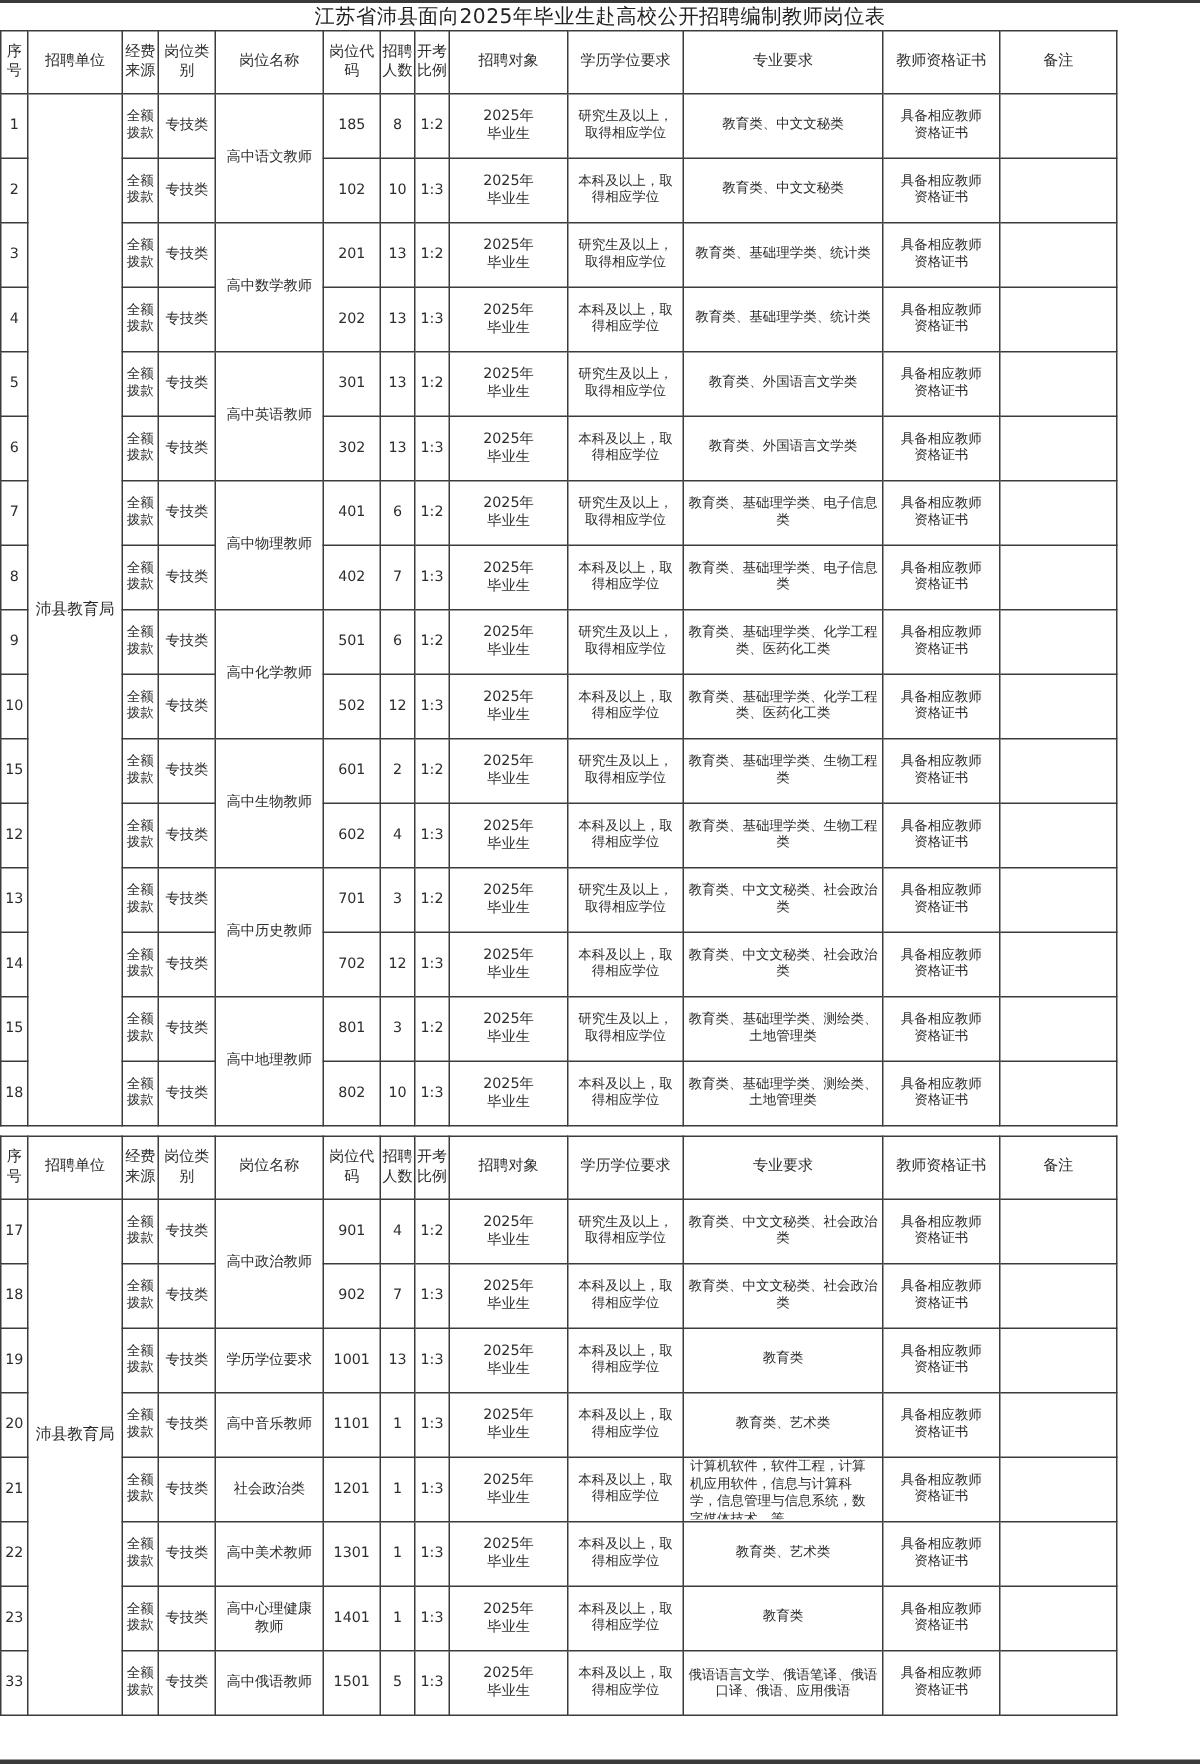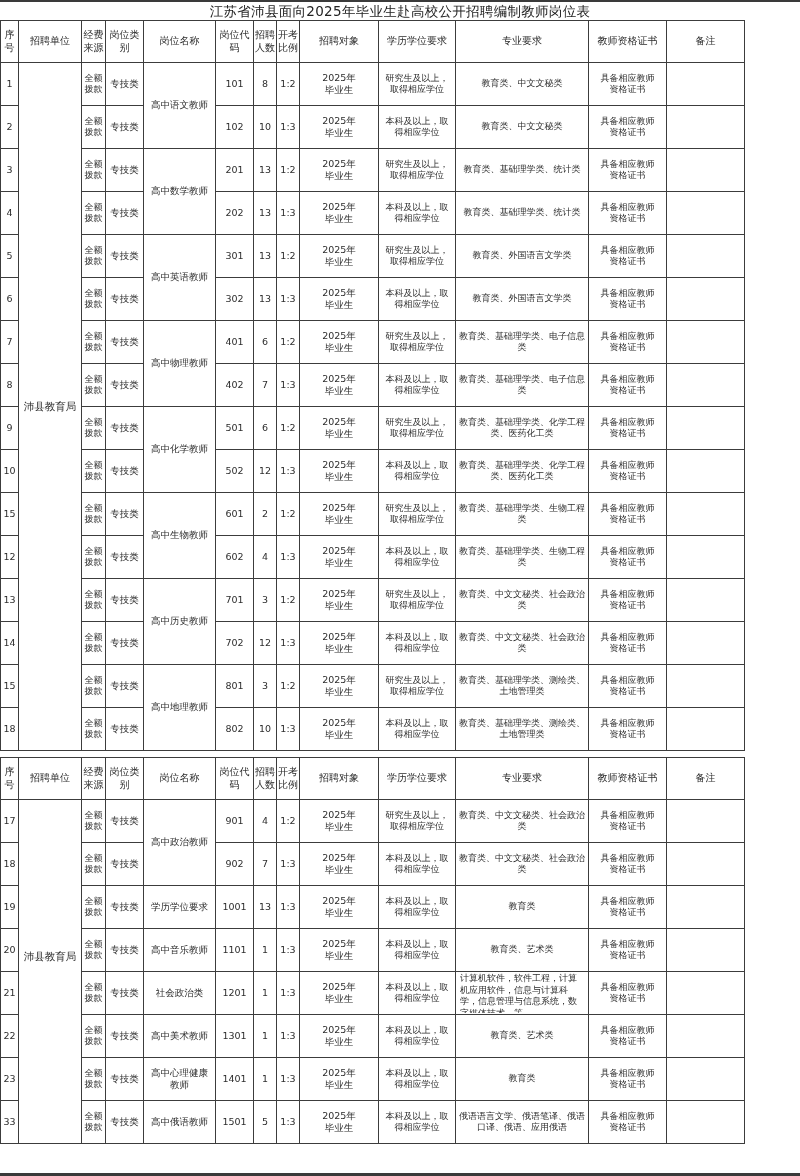--- a/index.html
+++ b/index.html
@@ -75,21 +75,21 @@
       <th>备注</th>
     </tr>
   </thead>
   <tbody id="tbody1">
       <tr class="row">
         <td>1</td>
         <td class="unit-cell" rowspan="16">沛县教育局</td>
         <td class="small">全额拨款</td>
         <td>专技类</td>
         <td class="pad" rowspan="2">高中语文教师</td>
-        <td>101</td>
+        <td>185</td>
         <td>8</td>
         <td>1:2</td>
         <td>
           <div style="padding:0 18px;">2025年毕业生</div>
         </td>
         <td class="small pad">研究生及以上，取得相应学位</td>
         <td class="small" style="padding:0 3px;"><span>教育类、中文文秘类</span></td>
         <td class="small">
           <div style="padding:0 10px;">具备相应教师资格证书</div>
         </td>

